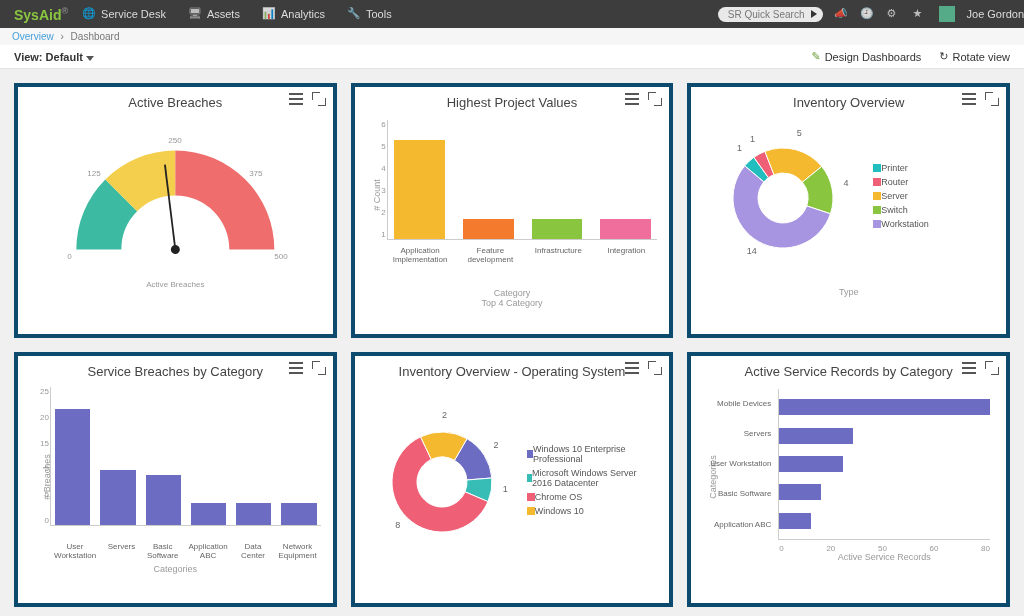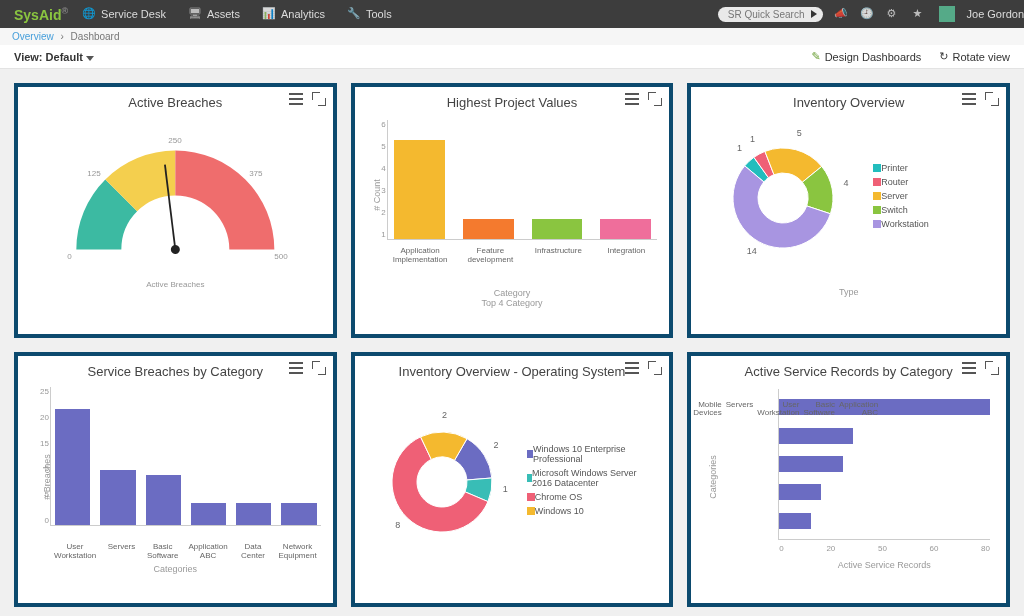--- a/index.html
+++ b/index.html
@@ -308,24 +308,24 @@
             <div style="height:16px;background:#6b6cc2;width:15%"></div>
           </div>
         <div style="position:absolute;left:0;right:0;bottom:-14px;display:flex;justify-content:space-between;">
           <span class="tick-lbl">0</span>
             <span class="tick-lbl">20</span>
             <span class="tick-lbl">50</span>
             <span class="tick-lbl">60</span>
             <span class="tick-lbl">80</span>
         </div>
       </div>
-      <div id="asr-cats" style="position:absolute;left:0;width:82px;top:22px;bottom:34px;display:flex;flex-direction:row;justify-content:space-around;text-align:right;">
+      <div id="asr-cats" style="position:absolute;left:0;width:82px;top:10px;bottom:34px;display:flex;flex-direction:column;justify-content:space-around;text-align:right;">
           <div class="cat-lbl" style="text-align:right;padding-right:4px">Mobile Devices</div>
           <div class="cat-lbl" style="text-align:right;padding-right:4px">Servers</div>
           <div class="cat-lbl" style="text-align:right;padding-right:4px">User Workstation</div>
           <div class="cat-lbl" style="text-align:right;padding-right:4px">Basic Software</div>
           <div class="cat-lbl" style="text-align:right;padding-right:4px">Application ABC</div>
         </div>
-      <span class="x-axis-lbl" style="position:absolute;bottom:4px;left:85px;right:14px">Active Service Records</span>
+      <span class="x-axis-lbl" style="position:absolute;bottom:12px;left:85px;right:14px">Active Service Records</span>
     </div>
   </div>
 
 </div>
 
 </body></html>

